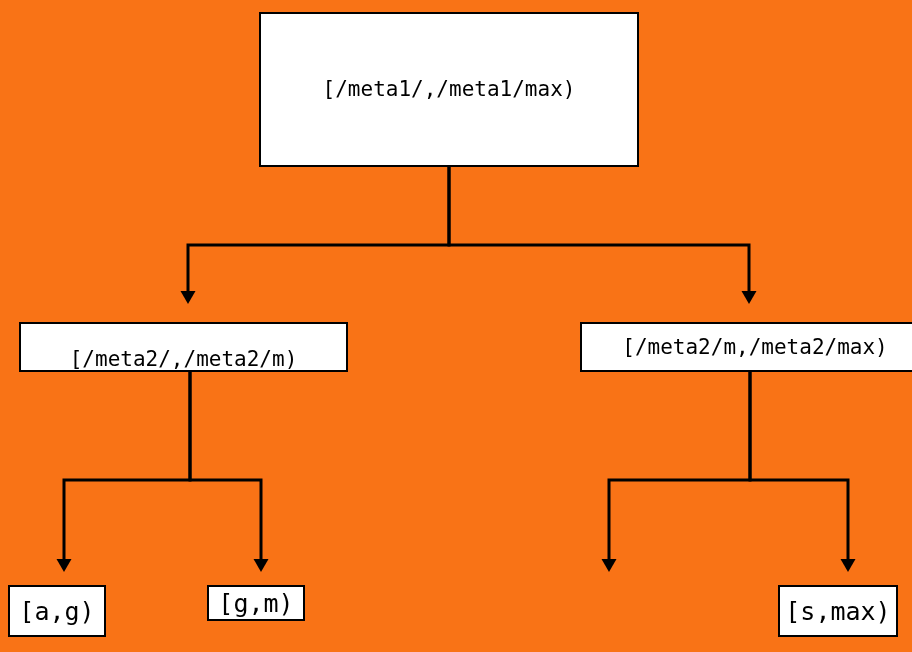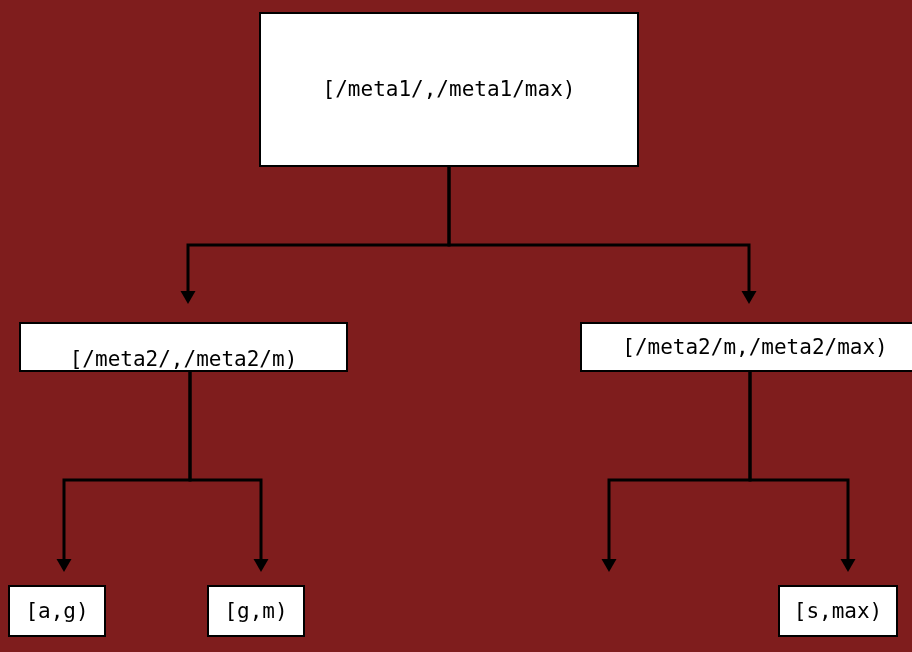--- a/index.html
+++ b/index.html
@@ -8,21 +8,21 @@
     padding: 0;
     background: #ffffff;
   }
   body {
     font-family: "DejaVu Sans Mono", "Liberation Mono", monospace;
   }
   #diagram-root {
     position: relative;
     width: 912px;
     height: 652px;
-    background: #7f1d1d;
+    background: #f97316;
     overflow: hidden;
   }
   #edge-layer {
     position: absolute;
     left: 0;
     top: 0;
     width: 912px;
     height: 652px;
   }
   .node-box {
@@ -37,21 +37,21 @@
   }
   .node-label {
     font-family: "DejaVu Sans Mono", "Liberation Mono", monospace;
     color: #000000;
     white-space: pre;
     line-height: 1;
     letter-spacing: 0px;
   }
   .node-root .node-label { font-size: 21px; }
   .node-mid  .node-label { font-size: 21px; }
-  .node-leaf .node-label { font-size: 21px; }
+  .node-leaf .node-label { font-size: 25px; }
 </style>
 </head>
 <body>
 
 <div id="diagram-root">
 
   <svg id="edge-layer" width="912" height="652" viewBox="0 0 912 652" xmlns="http://www.w3.org/2000/svg">
 
     <g>
       <path d="M 449 167 L 449 245 L 188 245 L 188 291" fill="none" stroke="#000000" stroke-width="3"></path>
@@ -87,21 +87,21 @@
   </div>
 
   <div class="node-box node-mid" style="left:580px; top:322px; width:350px; height:50px;">
     <span class="node-label">[/meta2/m,/meta2/max)</span>
   </div>
 
   <div class="node-box node-leaf" style="left:8px; top:585px; width:98px; height:52px;">
     <span class="node-label">[a,g)</span>
   </div>
 
-  <div class="node-box node-leaf" style="left:207px; top:585px; width:98px; height:52px;">
+  <div class="node-box node-leaf" style="left:207px; top:585px; width:98px; height:36px;">
     <span class="node-label">[g,m)</span>
   </div>
 
 
   <div class="node-box node-leaf" style="left:778px; top:585px; width:120px; height:52px;">
     <span class="node-label">[s,max)</span>
   </div>
 
 </div>
 

